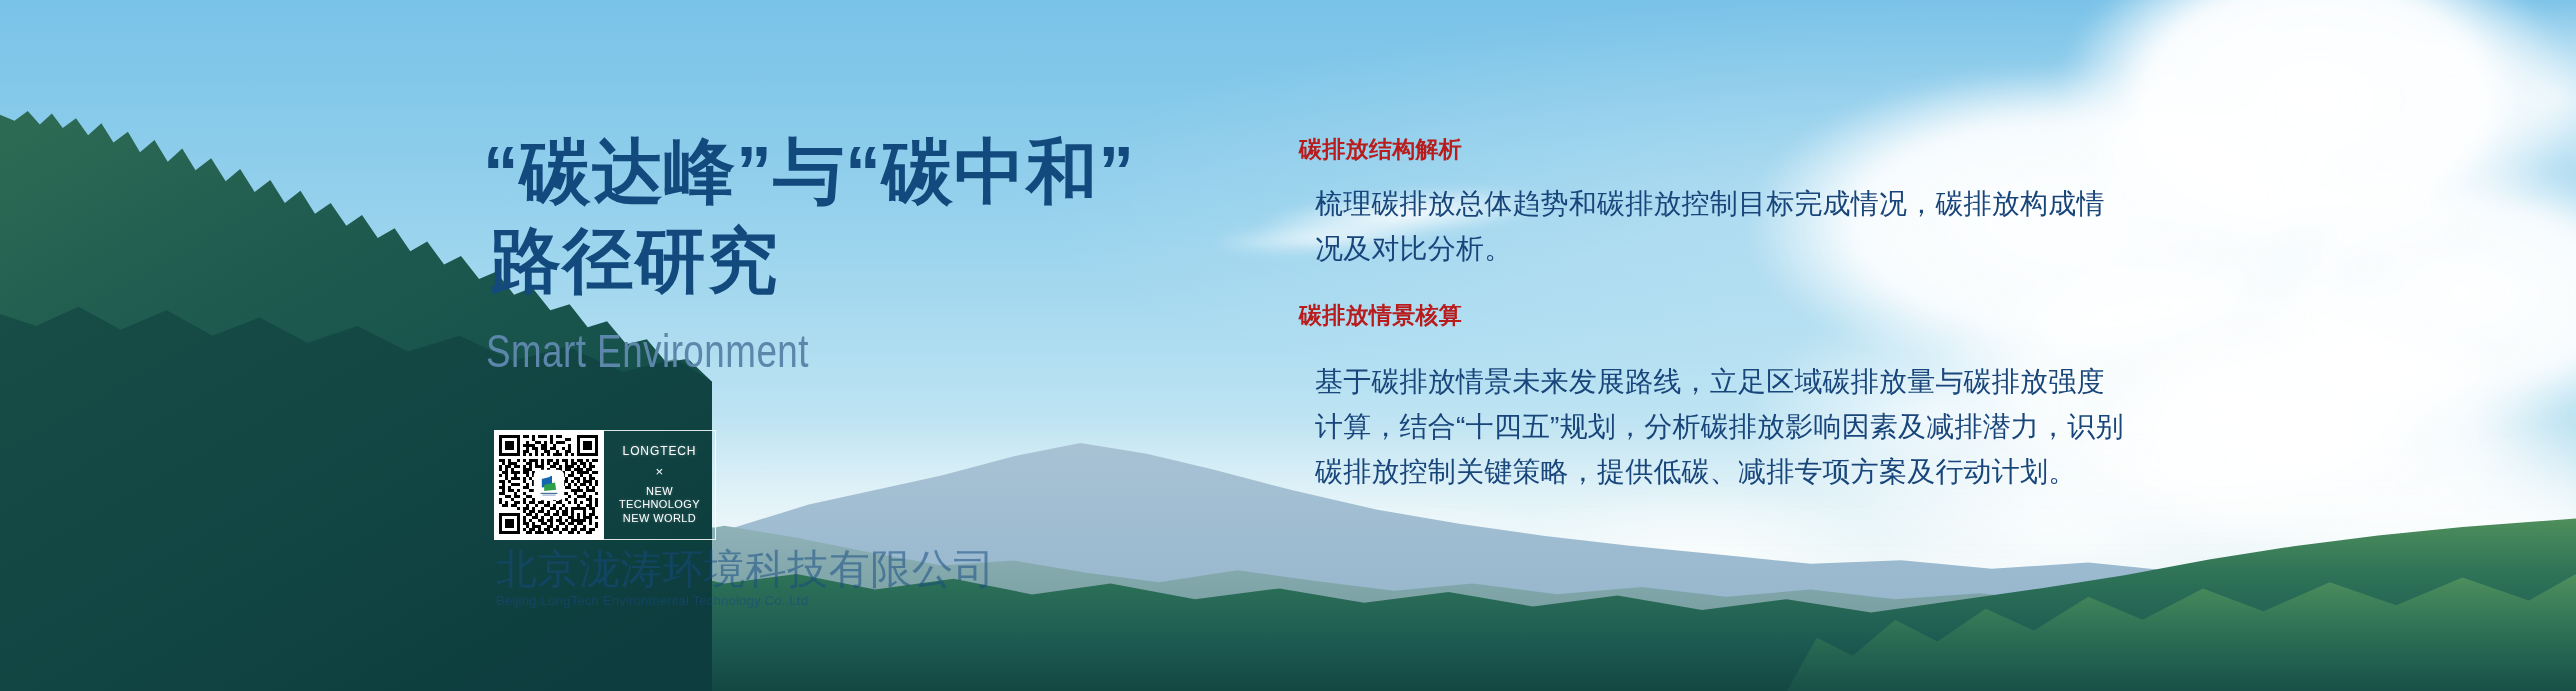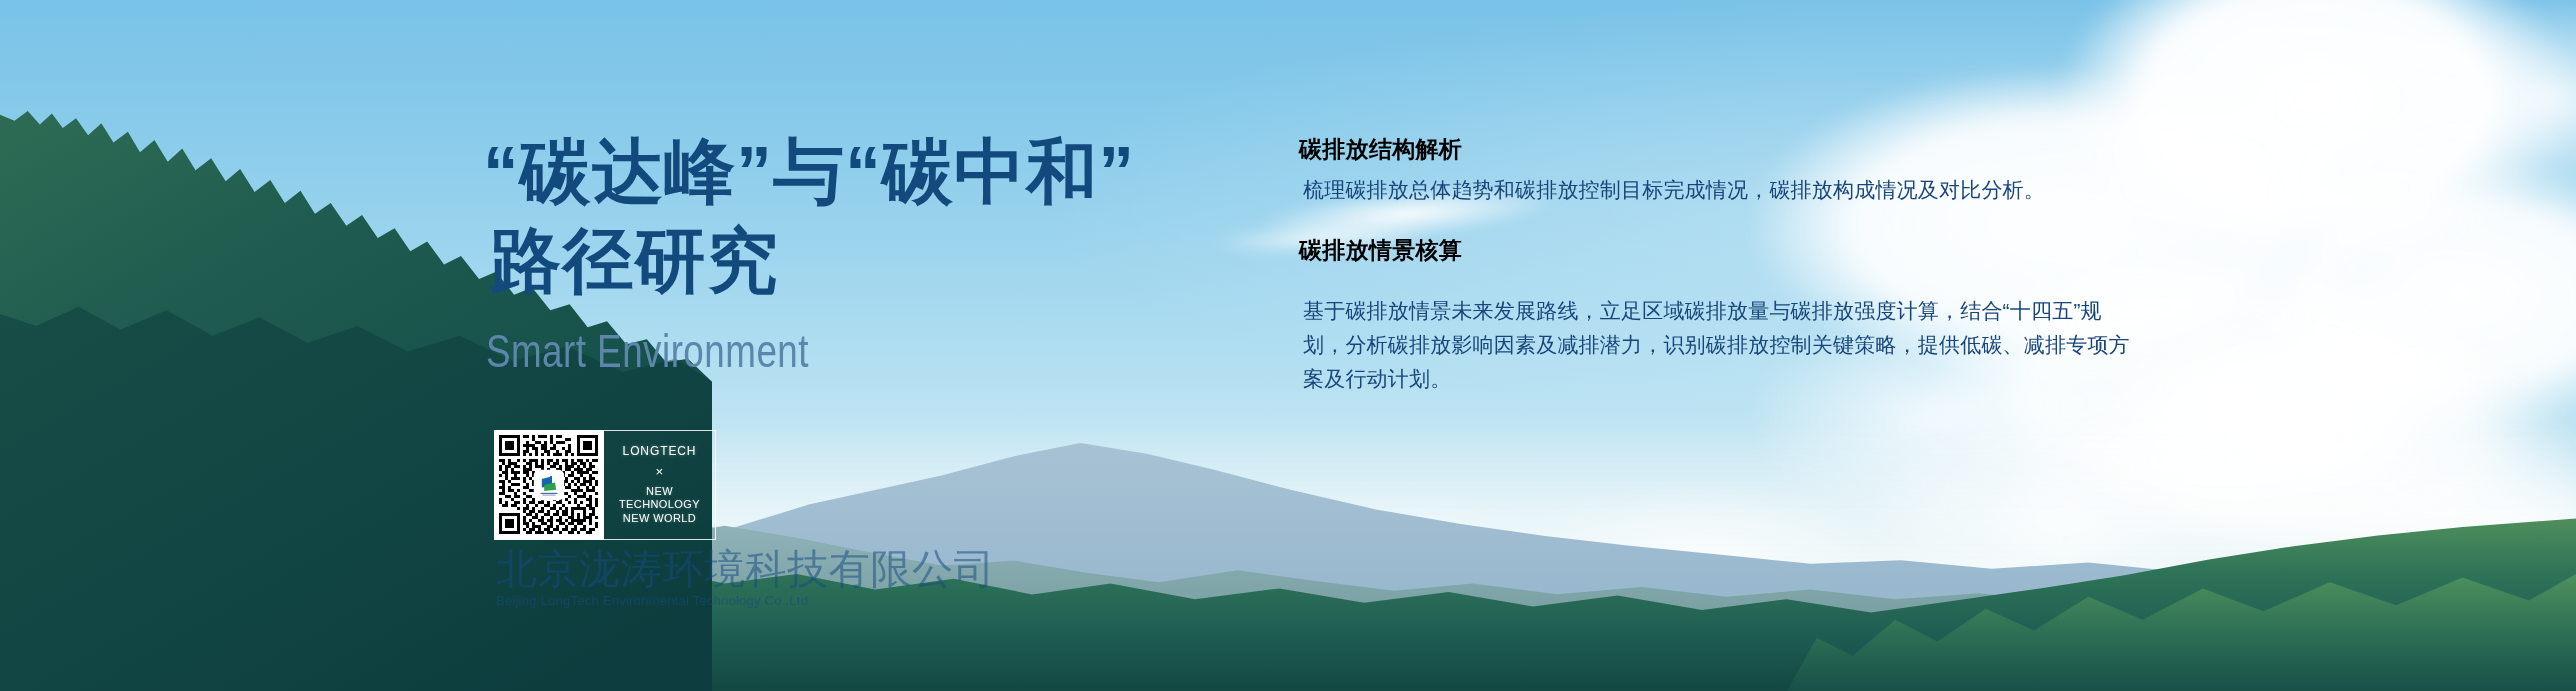--- a/index.html
+++ b/index.html
@@ -126,30 +126,30 @@
   #info-col{
     position:absolute;left:1299px;top:134px;width:845px;
   }
   .info-block{margin-bottom:28px;}
   .info-block:last-child{margin-bottom:0;}
   .info-h{
     font-family:"Liberation Sans","DejaVu Sans",sans-serif;
     font-weight:bold;
     font-size:23px;
     letter-spacing:0.3px;
-    color:#000000;
+    color:#b91c1c;
     margin:0 0 8.4px 0;
     white-space:nowrap;
   }
   .info-p{
     font-family:"Liberation Sans","DejaVu Sans",sans-serif;
-    font-size:21px;
+    font-size:28px;
     line-height:1.62;
     color:#18457a;
-    margin:4px;
+    margin:16px;
     letter-spacing:0.2px;
   }
 
   
   #qr-panel{
     position:absolute;left:494px;top:430px;
     display:flex;align-items:stretch;
   }
   #qr-card{
     width:110px;height:110px;background:#ffffff;

